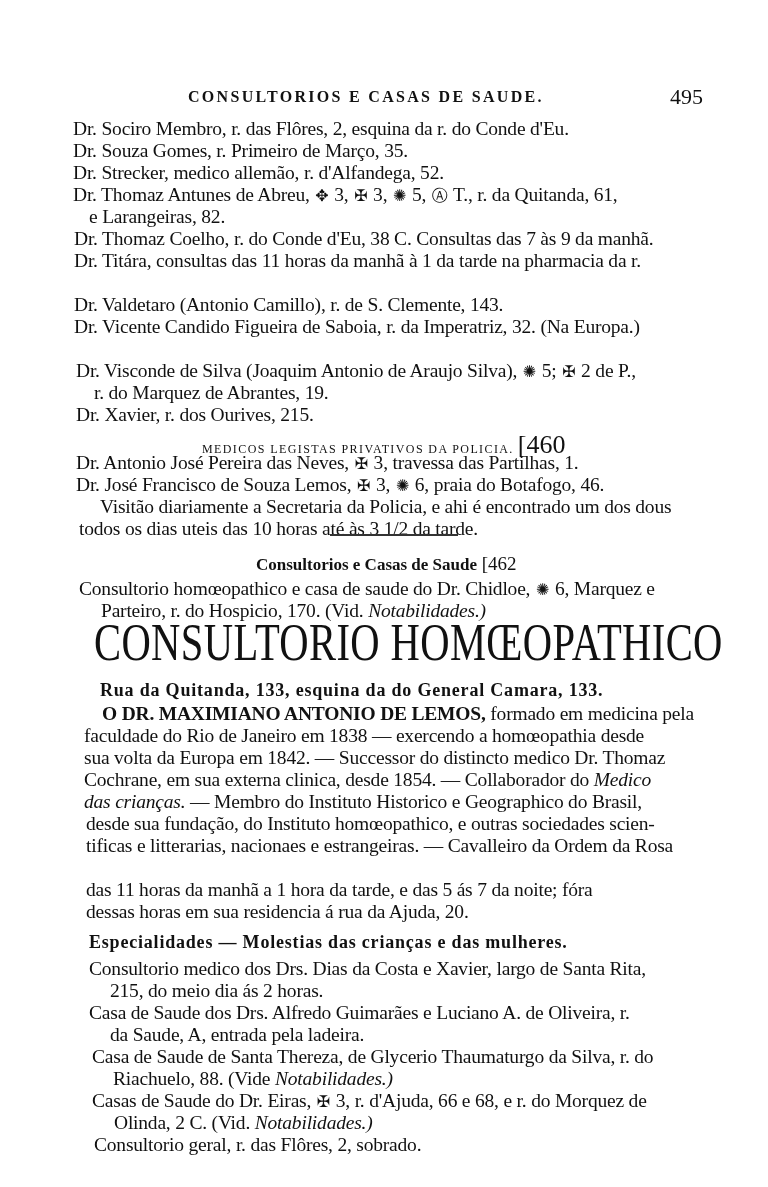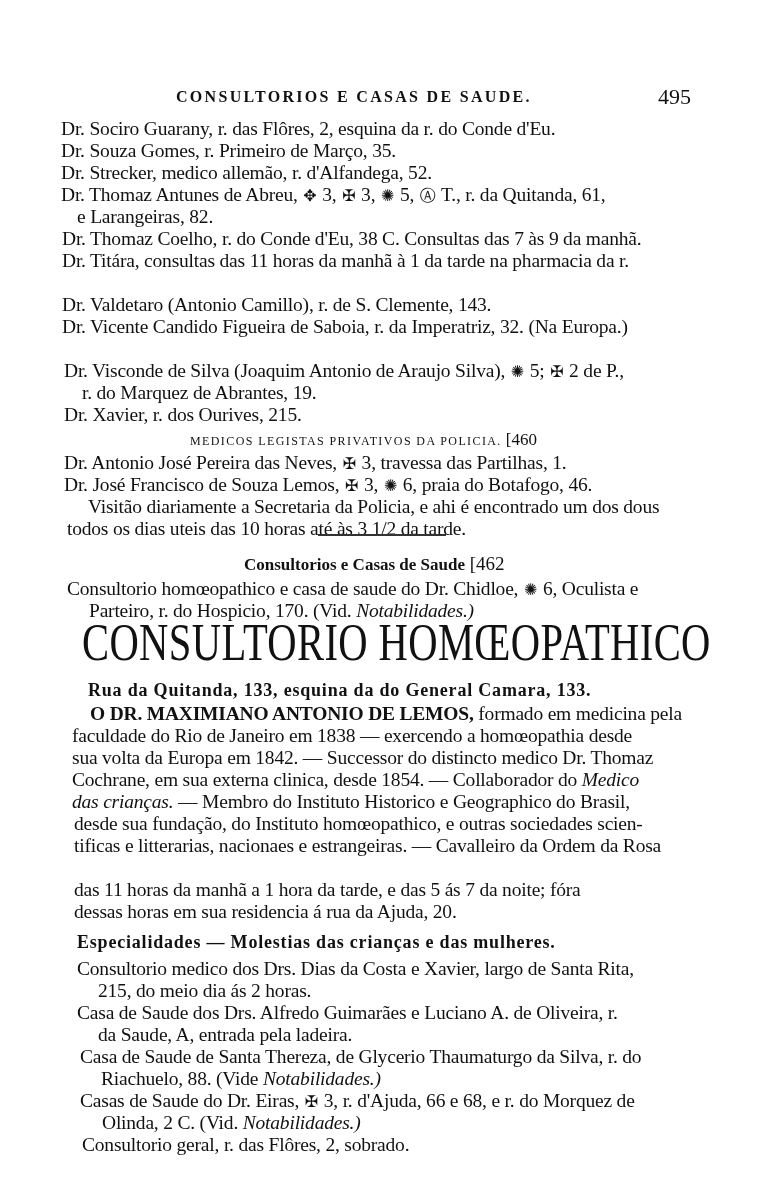--- a/index.html
+++ b/index.html
@@ -1,18 +1,18 @@
 <!DOCTYPE html>
 <html><head>
 <meta charset="utf-8">
 <style>
   html, body { margin: 0; padding: 0; background: #ffffff; }
   body { width: 768px; height: 1187px; position: relative; overflow: hidden;
          font-family: "Liberation Serif", "DejaVu Serif", serif; color: #111; }
-  .page { position: absolute; left: 4px; top: 0; width: 713px; height: 1187px; }
+  .page { position: absolute; left: 16px; top: 0; width: 713px; height: 1187px; }
   .abs { position: absolute; white-space: nowrap; }
   .line { font-size: 19.5px; line-height: 22px; letter-spacing: -0.2px; transform-origin: left top; }
   .bold { font-weight: bold; }
   .ital { font-style: italic; }
   .run-header { top: 88px; left: 172px; font-size: 16px; font-weight: bold; letter-spacing: 2.3px; }
   .page-num { top: 84px; left: 654px; font-size: 22px; }
   .small-caps-head { font-size: 12px; letter-spacing: 1.4px; }
   .rule { position: absolute; left: 314px; width: 128px; height: 2px; background: #333; top: 534px; }
   .big-title { top: 613px; left: 78px; font-size: 52px; letter-spacing: 0.5px; transform: scaleX(0.78); transform-origin: left top; line-height: 60px; }
   .black-letter { font-weight: 900; font-size: 18px; letter-spacing: 0.8px; }
@@ -20,21 +20,21 @@
   .sect-head { font-size: 19px; }
 </style>
 </head>
 <body>
 
 <div class="page">
 
   <div class="abs run-header">CONSULTORIOS E CASAS DE SAUDE.</div>
   <div class="abs page-num">495</div>
 
-  <div class="abs line" style="top:118px;left:57px;">Dr. Sociro Guarany, r. das Flôres, 2, esquina da r. do Conde d'Eu.</div>
+  <div class="abs line" style="top:118px;left:57px;">Dr. Sociro Membro, r. das Flôres, 2, esquina da r. do Conde d'Eu.</div>
   <div class="abs line" style="top:140px;left:57px;">Dr. Souza Gomes, r. Primeiro de Março, 35.</div>
   <div class="abs line" style="top:162px;left:57px;">Dr. Strecker, medico allemão, r. d'Alfandega, 52.</div>
 
   <div class="abs line" style="top:184px;left:57px;">
     <span>Dr. Thomaz Antunes de Abreu,</span>
     <span class="sym">✥</span>
     <span>3,</span>
     <span class="sym">✠</span>
     <span>3,</span>
     <span class="sym">✺</span>
@@ -54,21 +54,21 @@
     <span class="sym">✺</span>
     <span>5;</span>
     <span class="sym">✠</span>
     <span>2 de P.,</span>
   </div>
   <div class="abs line" style="top:382px;left:78px;">r. do Marquez de Abrantes, 19.</div>
   <div class="abs line" style="top:404px;left:60px;">Dr. Xavier, r. dos Ourives, 215.</div>
 
   <div class="abs" style="top:430px;left:186px;">
     <span class="small-caps-head">MEDICOS LEGISTAS PRIVATIVOS DA POLICIA.</span>
-    <span style="font-size:17px;">[460</span>
+    <span style="font-size:26px;">[460</span>
   </div>
   <div class="abs line" style="top:452px;left:60px;">
     <span>Dr. Antonio José Pereira das Neves,</span>
     <span class="sym">✠</span>
     <span>3, travessa das Partilhas, 1.</span>
   </div>
   <div class="abs line" style="top:474px;left:60px;">
     <span>Dr. José Francisco de Souza Lemos,</span>
     <span class="sym">✠</span>
     <span>3,</span>
@@ -80,21 +80,21 @@
 
   <div class="rule"></div>
 
   <div class="abs sect-head" style="top:553px;left:240px;">
     <span class="bold" style="font-size:17px;">Consultorios e Casas de Saude</span>
     <span>[462</span>
   </div>
   <div class="abs line" style="top:578px;left:63px;">
     <span>Consultorio homœopathico e casa de saude do Dr. Chidloe,</span>
     <span class="sym">✺</span>
-    <span>6, Oculista e</span>
+    <span>6, Marquez e</span>
   </div>
   <div class="abs line" style="top:600px;left:85px;text-align:right;">
     <span>Parteiro, r. do Hospicio, 170. (Vid.</span>
     <span class="ital">Notabilidades.)</span>
   </div>
 
   <div class="abs big-title">CONSULTORIO HOMŒOPATHICO</div>
   <div class="abs black-letter" style="top:680px;left:66px;margin-left:18px;">Rua da Quitanda, 133, esquina da do General Camara, 133.</div>
 
   <div class="abs line" style="top:703px;left:86px;">

